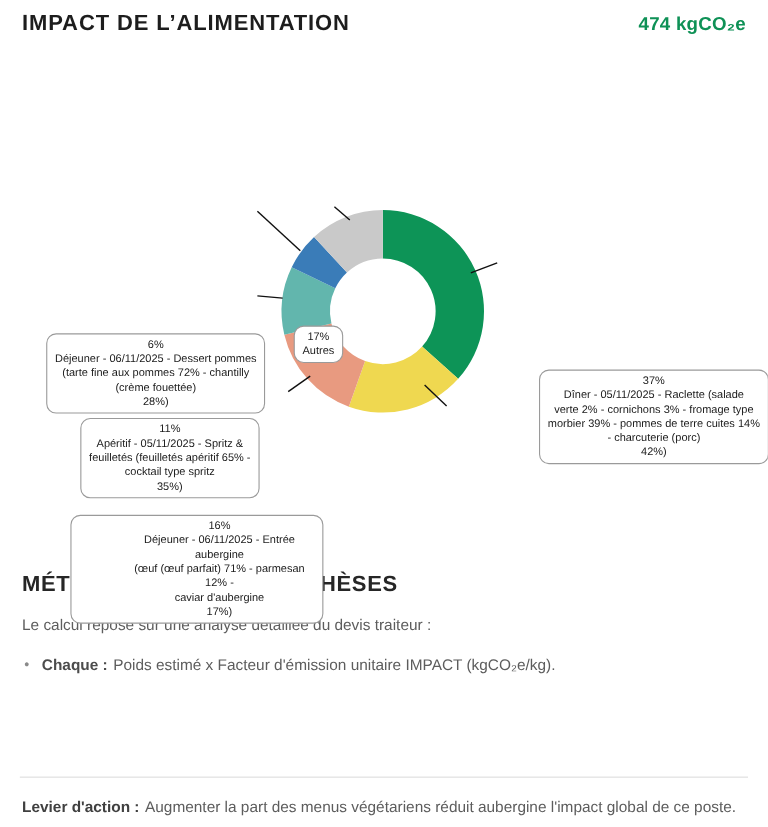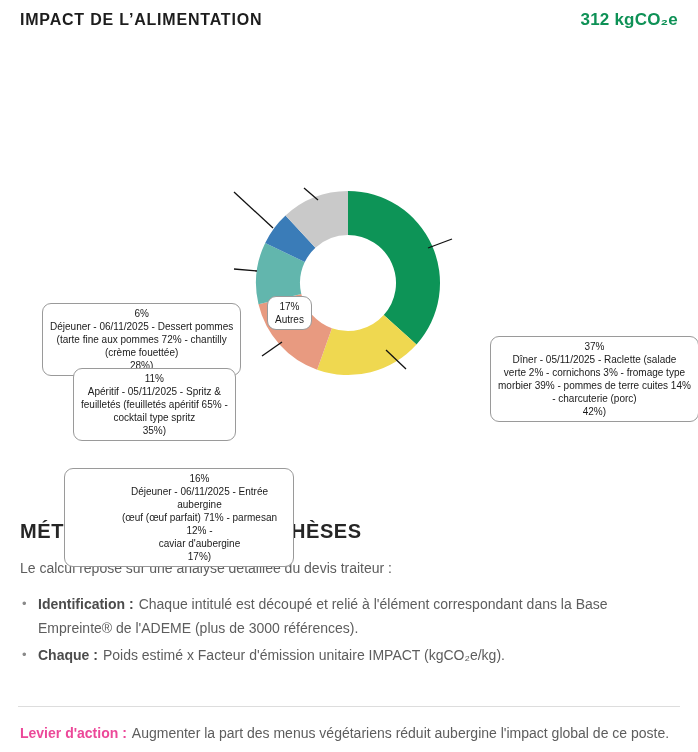--- a/index.html
+++ b/index.html
@@ -11,21 +11,21 @@
     color: #5d5d5d;
     overflow: hidden;
   }
 
   
   .page-header {
     position: absolute; left: 20px; right: 20px; top: 10px;
     display: flex; justify-content: space-between; align-items: baseline;
   }
   .page-title {
-    font-size: 16px; font-weight: 700; color: #1d1d1d; letter-spacing: 0.8px;
+    font-size: 20px; font-weight: 700; color: #1d1d1d; letter-spacing: 0.8px;
   }
   .total-value {
     font-size: 17px; font-weight: 700; color: #0e9156; letter-spacing: 0.2px;
   }
 
   
   .chart-area { position: absolute; left: 0; top: 140px; width: 698px; height: 330px; }
   .chart-svg { position: absolute; left: 0; top: 0; }
   .leader { stroke: #111111; stroke-width: 1.3; }
 
@@ -39,21 +39,21 @@
     padding: 3px 7px;
     font-size: 10px;
     line-height: 13px;
     text-align: center;
     color: #1a1a1a;
     white-space: pre-line;
     z-index: 2;
   }
   .co-dessert  { left: 42px;  top: 163px; }
   .co-autres   { left: 267px; top: 156px; }
-  .co-aperitif { left: 73px;  top: 228px; }
+  .co-aperitif { left: 73px;  top: 240px; }
   .co-entree   { left: 64px;  top: 328px; padding-left: 48px; }
   .co-raclette { left: 452px; top: 196px; margin-left: 38px; }
   .co-volaille { left: 370px; top: 368px; }
 
   
   .method-heading {
     position: absolute; left: 20px; top: 520px;
     font-size: 20px; font-weight: 700; color: #262626; letter-spacing: 0.6px;
   }
   .method-intro {
@@ -73,28 +73,28 @@
   .bullet-italic { font-style: italic; }
 
   .divider {
     position: absolute; left: 18px; right: 18px; top: 706px;
     border: 0; border-top: 1px solid #dddddd; height: 0;
   }
   .lever-line {
     position: absolute; left: 20px; right: 16px; top: 722px;
     font-size: 14px; line-height: 22px; color: #5d5d5d;
   }
-  .lever-label { font-weight: 700; color: #ec4899; margin-right: 5px; }
+  .lever-label { font-weight: 700; color: #404040; margin-right: 5px; }
 </style>
 </head>
 <body>
 
 <header class="page-header">
   <h1 class="page-title">IMPACT DE L’ALIMENTATION</h1>
-  <span class="total-value">312 kgCO₂e</span>
+  <span class="total-value">474 kgCO₂e</span>
 </header>
 
 <section class="chart-area">
   <svg class="chart-svg" width="698" height="330" viewBox="0 0 698 330">
     <g id="donut-slices">
         <path d="M348.00 51.00 A92 92 0 0 1 416.50 204.42 L383.74 175.04 A48 48 0 0 0 348.00 95.00 Z" fill="#0d9457"></path>
         <path d="M416.50 204.42 A92 92 0 0 1 317.13 229.67 L331.90 188.22 A48 48 0 0 0 383.74 175.04 Z" fill="#efd850"></path>
         <path d="M317.13 229.67 A92 92 0 0 1 258.49 164.27 L301.30 154.10 A48 48 0 0 0 331.90 188.22 Z" fill="#e89a80"></path>
         <path d="M258.49 164.27 A92 92 0 0 1 265.20 102.90 L304.80 122.08 A48 48 0 0 0 301.30 154.10 Z" fill="#62b6ad"></path>
         <path d="M265.20 102.90 A92 92 0 0 1 285.52 75.47 L315.40 107.77 A48 48 0 0 0 304.80 122.08 Z" fill="#3a7cb8"></path>
@@ -133,23 +133,20 @@
 morbier 39% - pommes de terre cuites 14%
 - charcuterie (porc)
 42%)</div>
 </section>
 
 <h2 class="method-heading">MÉTHODOLOGIE &amp; HYPOTHÈSES</h2>
 <p class="method-intro">Le calcul repose sur une analyse détaillée du devis traiteur :</p>
 
 <ul class="method-list">
   <li>
-    <span class="bullet-label">Identification :</span><span>Chaque intitulé est découpé et relié à l'élément correspondant dans la Base Empreinte® de l'ADEME (plus de 3000 références).</span> <span class="bullet-italic"></span>
-  </li>
-  <li>
     <span class="bullet-label">Chaque :</span><span>Poids estimé x Facteur d'émission unitaire IMPACT (kgCO₂e/kg).</span> <span class="bullet-italic"></span>
   </li>
 </ul>
 
 <hr class="divider">
 
 <p class="lever-line">
   <span class="lever-label">Levier d'action :</span><span>Augmenter la part des menus végétariens réduit aubergine l'impact global de ce poste.</span>
 </p>
 

